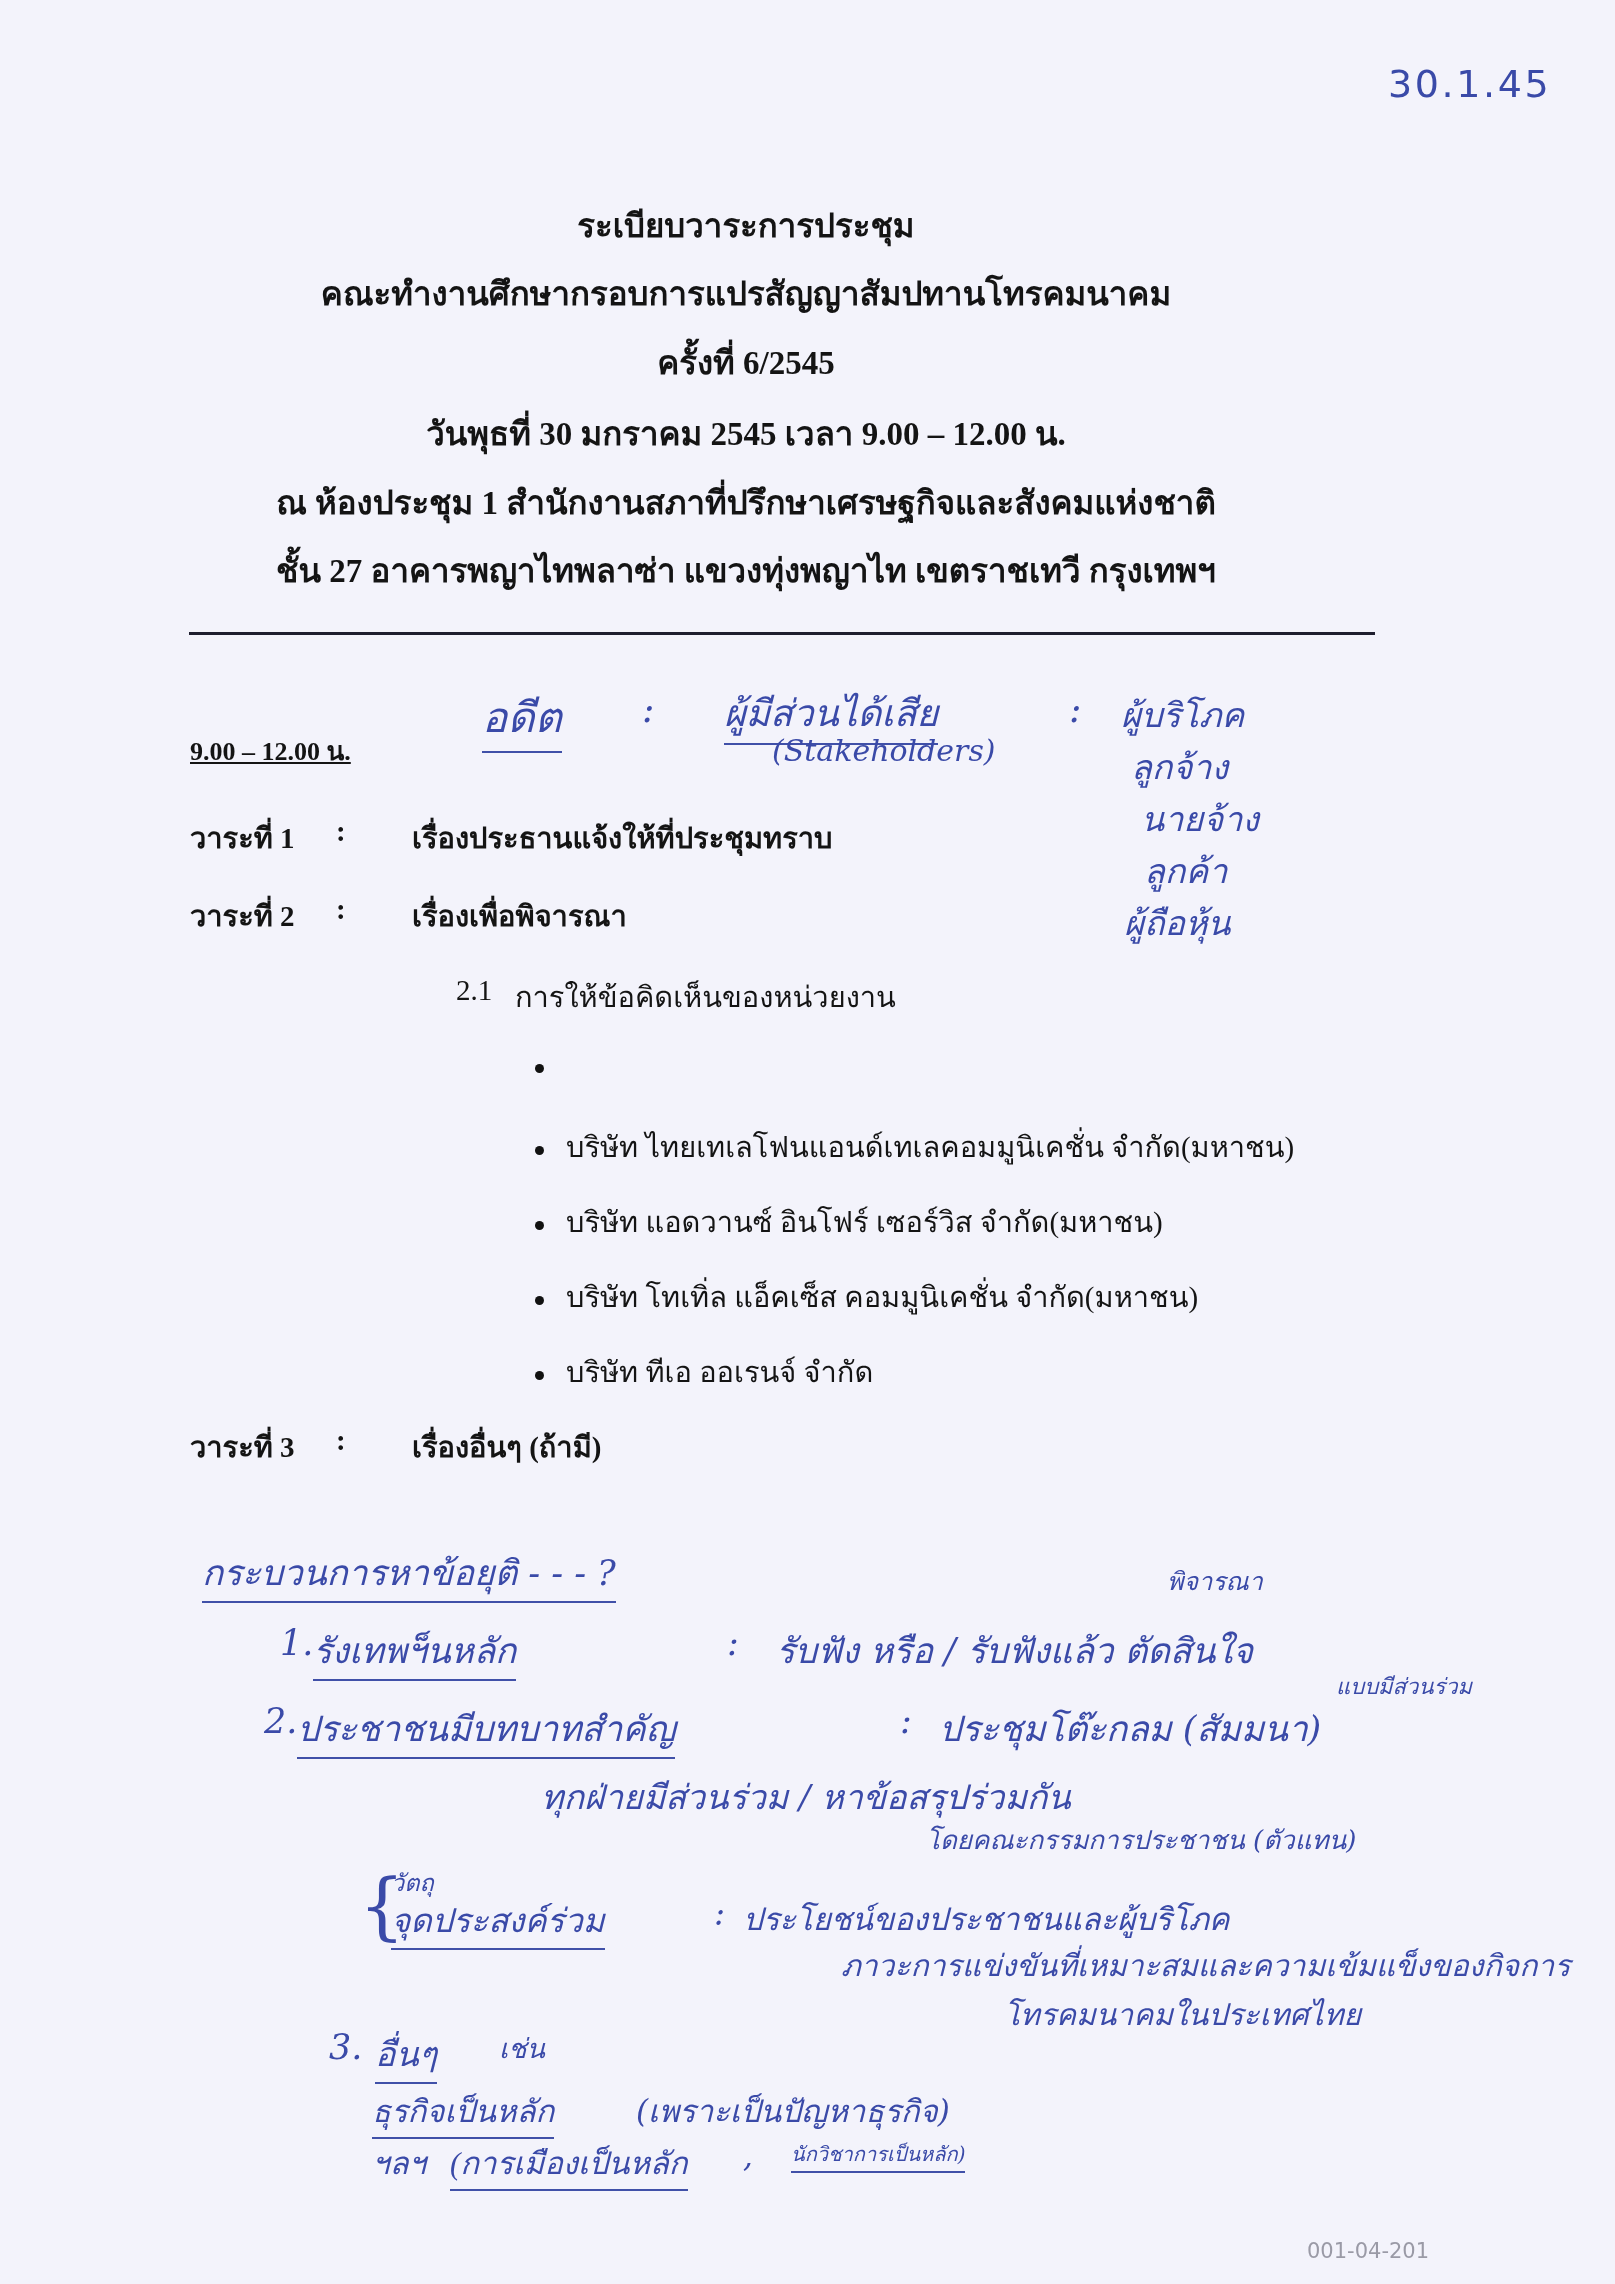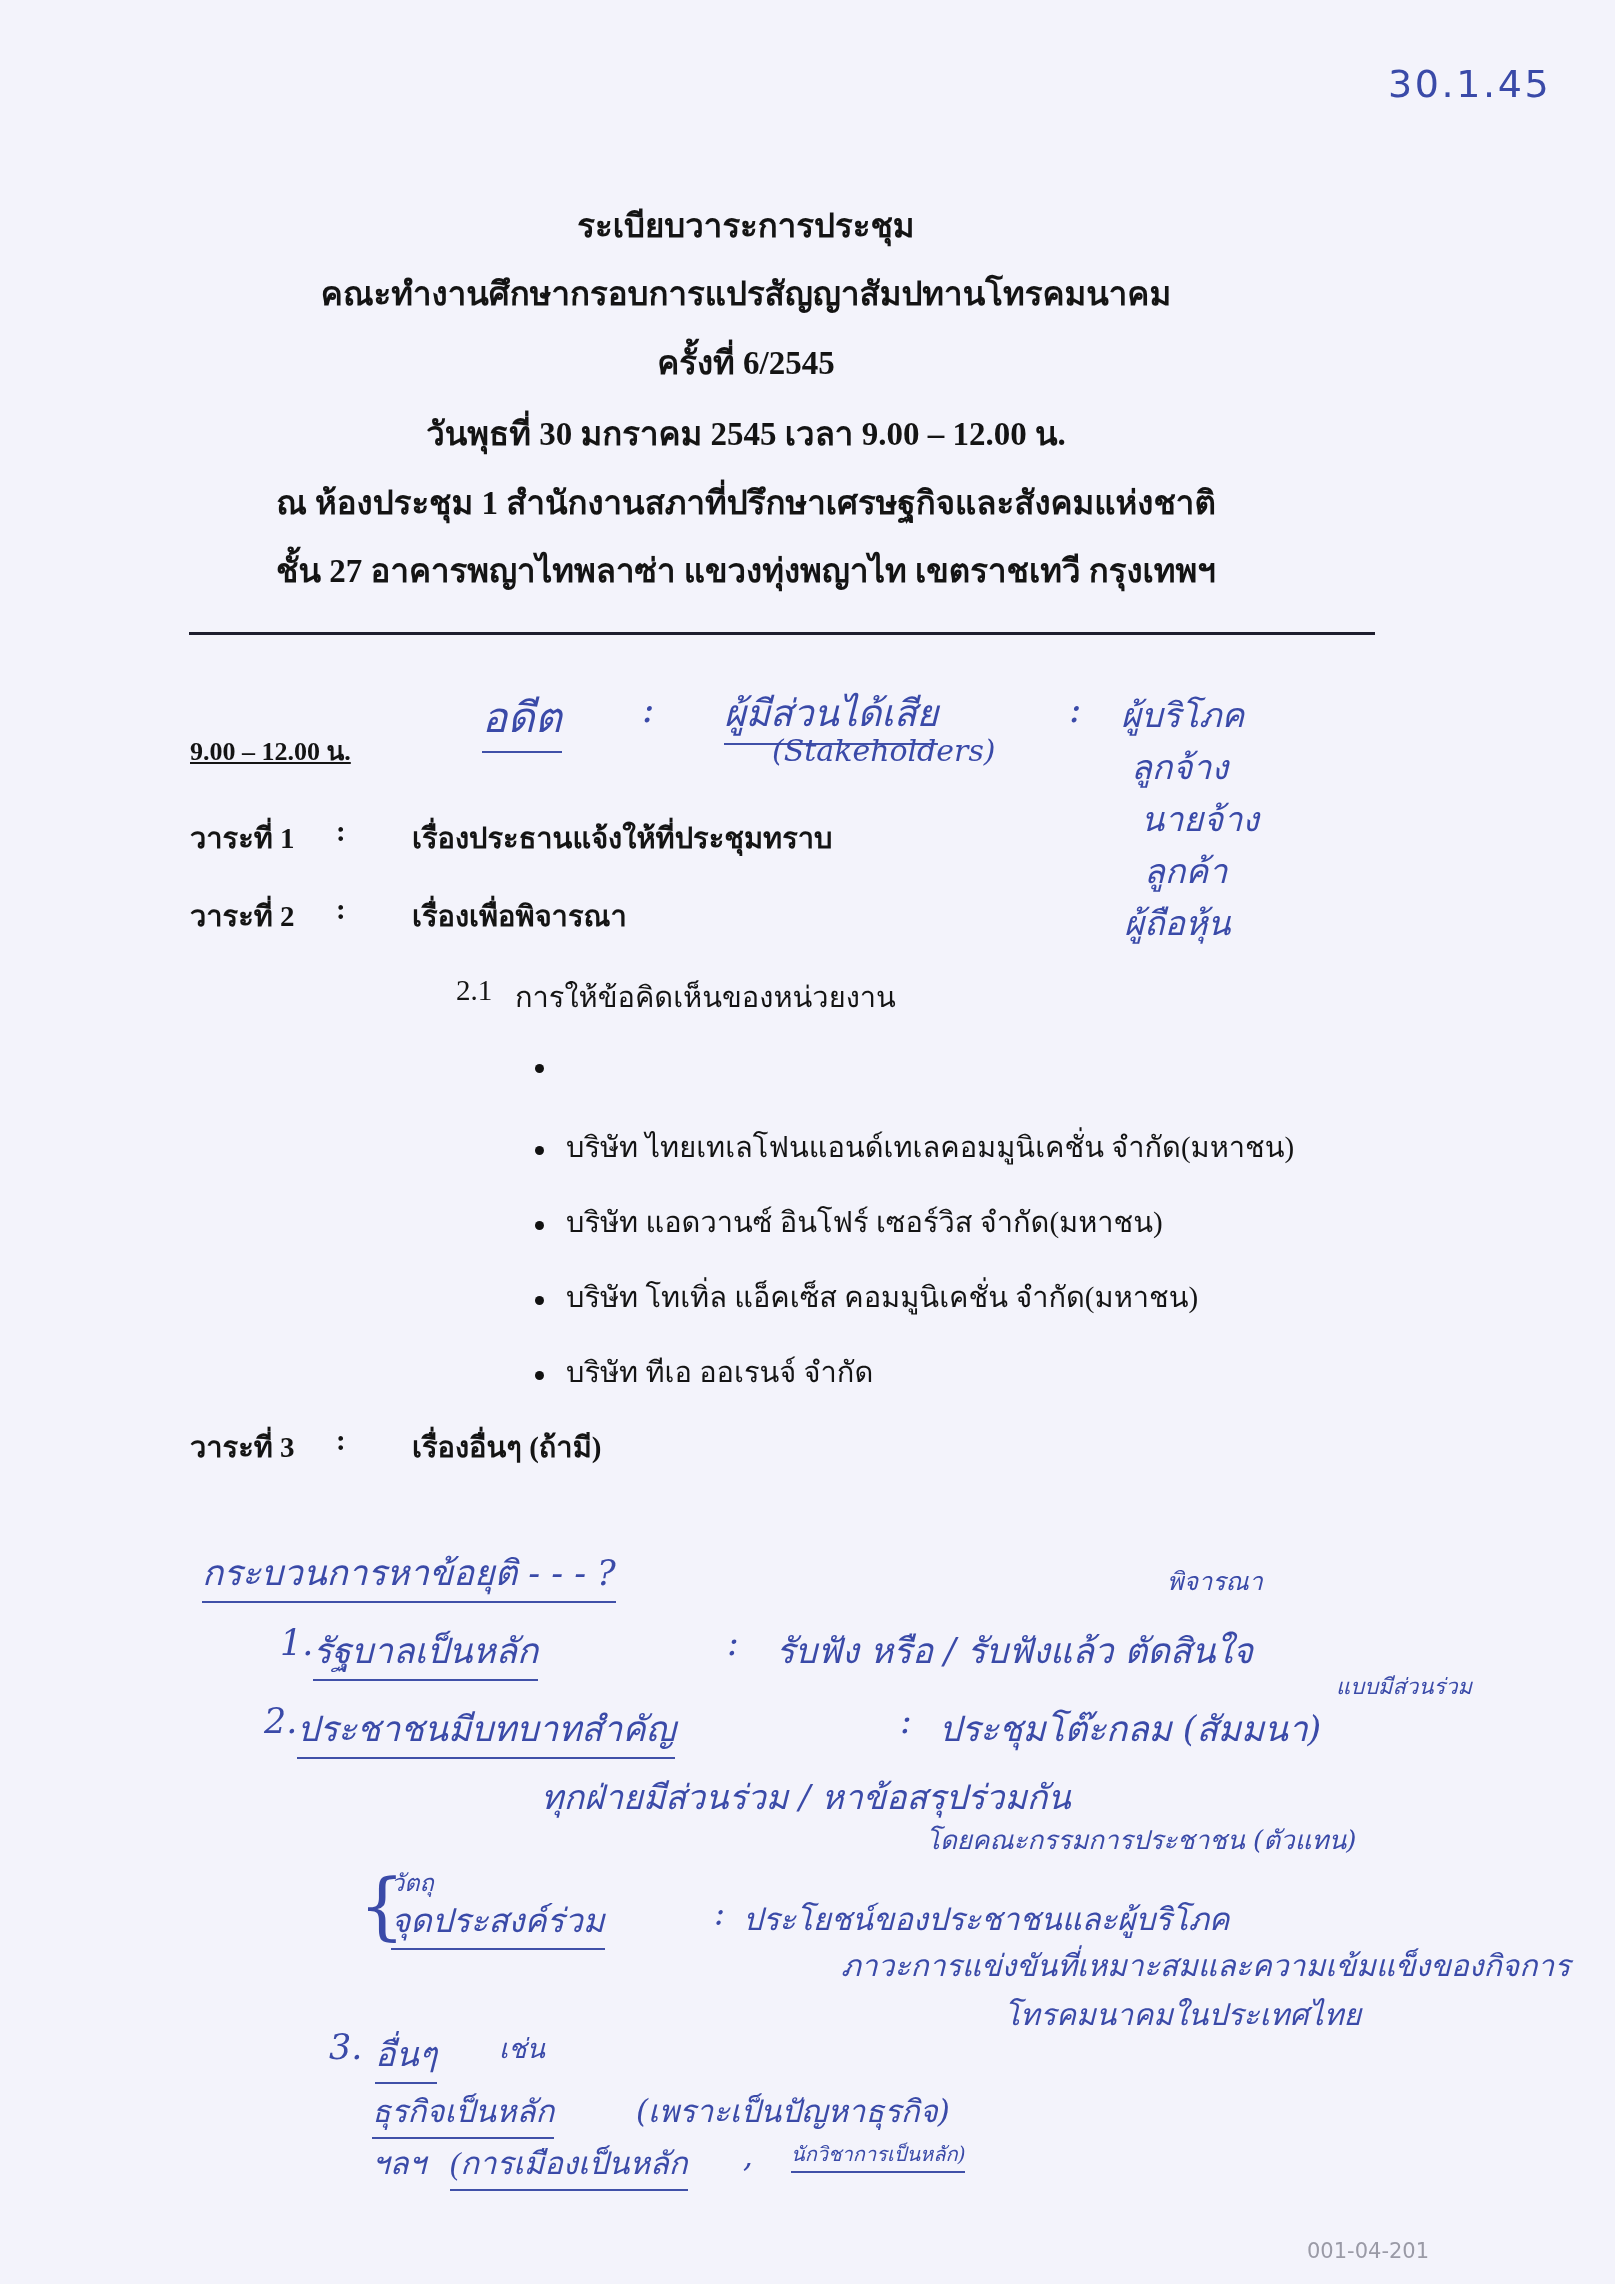--- a/index.html
+++ b/index.html
@@ -97,21 +97,21 @@
   <div class="abs printed bold" style="left:190px; top:1424px;">วาระที่ 3</div>
   <div class="abs printed bold" style="left:336px; top:1424px;">:</div>
   <div class="abs printed bold" style="left:412px; top:1424px;">เรื่องอื่นๆ (ถ้ามี)</div>
 </div>
 
 <div>
   <div class="abs hand underline-hand" style="left:202px; top:1545px; font-size:35px;">กระบวนการหาข้อยุติ - - - ?</div>
 
   <div class="abs hand" style="left:1167px; top:1561px; font-size:25px;">พิจารณา</div>
   <div class="abs hand" style="left:280px; top:1623px; font-size:35px;">1.</div>
-  <div class="abs hand underline-hand" style="left:313px; top:1623px; font-size:35px;">รัฐบาลเป็นหลัก</div>
+  <div class="abs hand underline-hand" style="left:313px; top:1623px; font-size:35px;">รังเทพฯ็นหลัก</div>
   <div class="abs hand" style="left:727px; top:1623px; font-size:35px;">:</div>
   <div class="abs hand" style="left:776px; top:1623px; font-size:35px;">รับฟัง หรือ / รับฟังแล้ว ตัดสินใจ</div>
 
   <div class="abs hand" style="left:1336px; top:1669px; font-size:22px;">แบบมีส่วนร่วม</div>
   <div class="abs hand" style="left:264px; top:1701px; font-size:35px;">2.</div>
   <div class="abs hand underline-hand" style="left:297px; top:1701px; font-size:35px;">ประชาชนมีบทบาทสำคัญ</div>
   <div class="abs hand" style="left:900px; top:1701px; font-size:35px;">:</div>
   <div class="abs hand" style="left:939px; top:1701px; font-size:35px;">ประชุมโต๊ะกลม (สัมมนา)</div>
   <div class="abs hand" style="left:541px; top:1770px; font-size:34px;">ทุกฝ่ายมีส่วนร่วม / หาข้อสรุปร่วมกัน</div>
   <div class="abs hand" style="left:926px; top:1819px; font-size:26px;">โดยคณะกรรมการประชาชน (ตัวแทน)</div>

